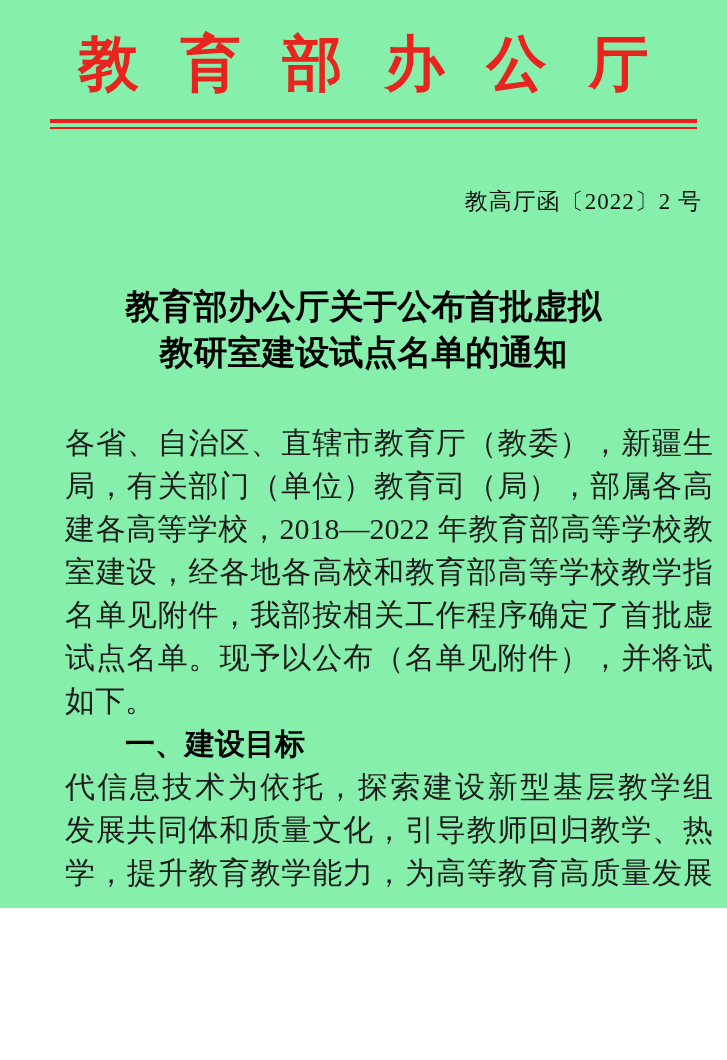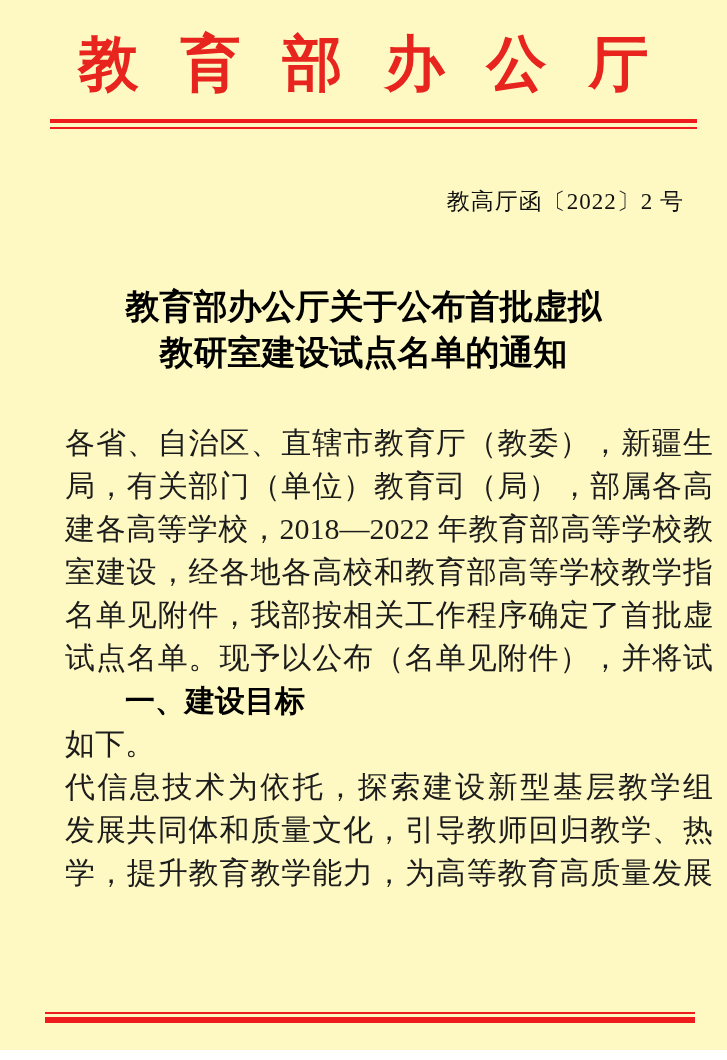--- a/index.html
+++ b/index.html
@@ -1,21 +1,21 @@
 <!DOCTYPE html>
 <html><head>
 <meta charset="utf-8">
 <style>
   html,body { margin:0; padding:0; background:#ffffff; }
   .page {
     position: relative;
     width: 727px;
-    height: 1050px;
+    height: 908px;
     margin: 0 auto;
-    background: #fef9c3;
+    background: #86efac;
     font-family: "Liberation Serif", serif;
     color: #1c1c1c;
     overflow: hidden;
   }
   
   .agency {
     position: absolute;
     top: 26px; left: 0; right: 0;
     text-align: center;
     font-family: "DejaVu Serif", serif;
@@ -30,21 +30,21 @@
   .rule-top {
     position: absolute;
     top: 119px; left: 50px; width: 647px;
   }
   .rule-top .thick { height: 4px; background: #ee1c1c; }
   .rule-top .thin  { height: 2px; background: #ee1c1c; margin-top: 4px; }
 
   
   .doc-number {
     position: absolute;
-    top: 188px; right: 43px;
+    top: 188px; right: 25px;
     font-size: 23px;
     line-height: 28px;
     color: #111;
     letter-spacing: 1px;
     white-space: nowrap;
   }
 
   
   .title {
     position: absolute;
@@ -114,23 +114,23 @@
   </div>
 
   <div class="body">
     <div class="bline">各省、自治区、直辖市教育厅（教委），新疆生产建设兵团教育</div>
     <div class="bline">局，有关部门（单位）教育司（局），部属各高等学校、部省合</div>
     <div class="bline">建各高等学校，2018—2022 年教育部高等学校教学指导委员会:</div>
 
     <div class="bline">室建设，经各地各高校和教育部高等学校教学指导委员会推荐、</div>
     <div class="bline">名单见附件，我部按相关工作程序确定了首批虚拟教研室建设</div>
     <div class="bline">试点名单。现予以公布（名单见附件），并将试点建设事项通知</div>
+    <div class="bline short">如下。</div>
+
     <div class="bline heading ind">一、建设目标</div>
-
-    <div class="bline short">如下。</div>
 
     <div class="bline">代信息技术为依托，探索建设新型基层教学组织，打造教师教学</div>
     <div class="bline">发展共同体和质量文化，引导教师回归教学、热爱教学、研究教</div>
     <div class="bline">学，提升教育教学能力，为高等教育高质量发展提供有力支撑。</div>
   </div>
 
   <div class="rule-bottom">
     <div class="thin"></div>
     <div class="thick"></div>
   </div>

